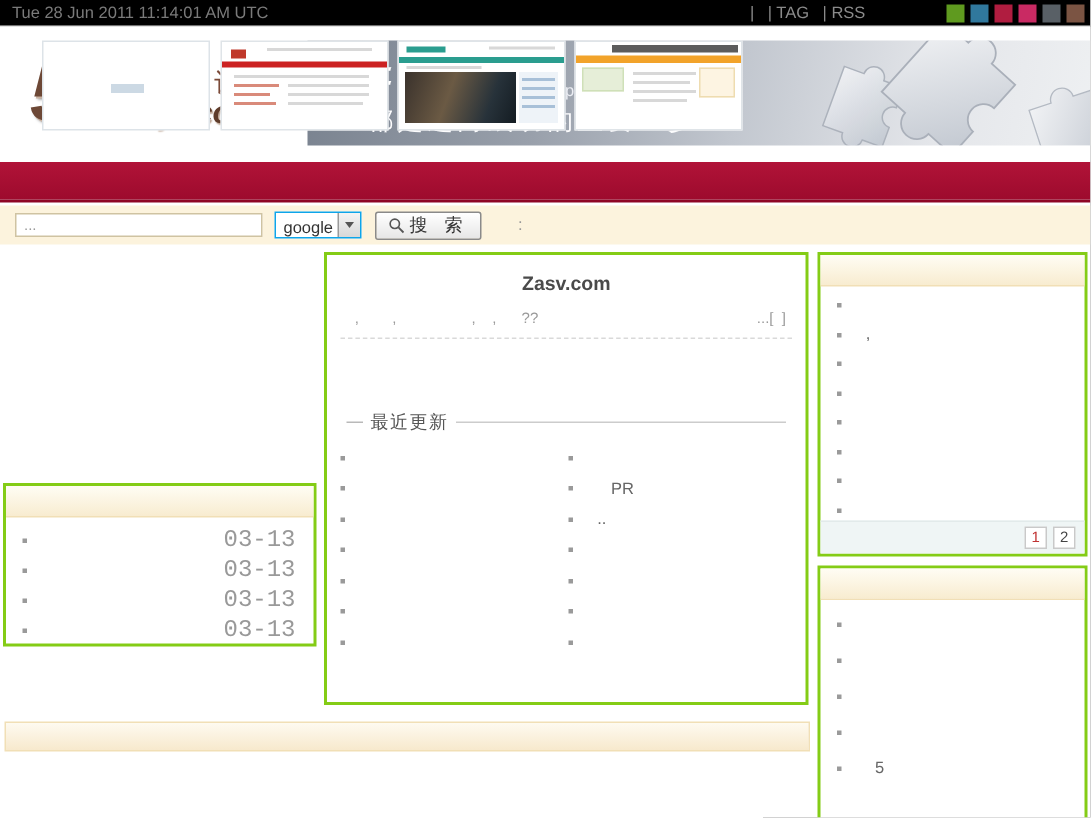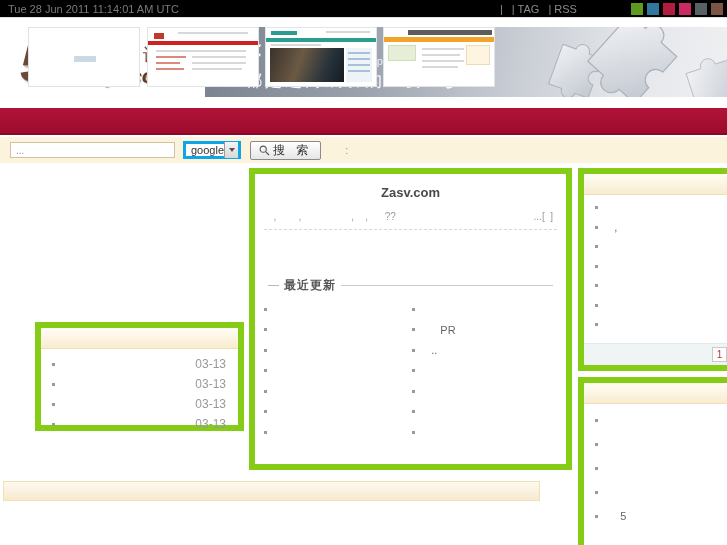--- a/index.html
+++ b/index.html
@@ -29,51 +29,51 @@
   .banner .en { position:absolute; left:102px; top:28px; font-size:11px; color:#eceef4; }
   .banner .cn2 { position:absolute; left:40px; top:42px; font-size:17px; color:#fdfdfe; letter-spacing:3px; }
 
   
   #navbar { position:absolute; left:0; top:108px; width:727px; height:27px;
     background:linear-gradient(#b11338,#9d0b2d); border-bottom:2px solid #8e0626; cursor:pointer; }
 
   
   #searchbar { position:absolute; left:0; top:137px; width:727px; height:26px; background:#fcf3dd; display:flex; align-items:center; }
   #searchbar input { margin-left:10px; width:165px; height:16px; border:1px solid #cfc3a2; background:#fff; font-size:10px; color:#999; padding:0 5px; font-family:"Liberation Sans",sans-serif; }
-  .select { margin-left:8px; width:58px; height:18px; border:3px solid #0ea5e9; background:#fff; display:flex; align-items:center; font-size:11px; color:#333; cursor:pointer; position:relative; }
+  .select { margin-left:8px; width:58px; height:18px; border:1px solid #0ea5e9; background:#fff; display:flex; align-items:flex-end; font-size:11px; color:#333; cursor:pointer; position:relative; }
   .select .val { flex:1; padding-left:5px; }
   .select .arrow { width:15px; height:16px; background:linear-gradient(#f4f4f4,#d8d8d8); border-left:1px solid #9a9a9a; display:flex; align-items:center; justify-content:center; }
   .select .arrow i { width:0; height:0; border-left:3px solid transparent; border-right:3px solid transparent; border-top:4px solid #555; }
   .search-btn { margin-left:9px; height:19px; padding:0 8px; border:1px solid #8a8a8a; border-radius:2px; background:linear-gradient(#ffffff,#e6e6e6); font-size:12px; color:#333; letter-spacing:4px; display:flex; align-items:center; gap:3px; cursor:pointer; font-family:"Liberation Sans",sans-serif; }
   .colon { margin-left:24px; font-size:11px; color:#999; }
 
   
-  .box { position:absolute; background:#fff; border:6px solid #84cc16;margin-left:33px; }
+  .box { position:absolute; background:#fff; border:2px solid #84cc16; }
   .box-head { height:21px; background:linear-gradient(#fffdf4,#f8ecd0); border-bottom:1px solid #f1dfb6; cursor:default; }
   li { list-style:none; display:flex; align-items:center; }
   .blt { width:3px; height:3px; background:#9a9a9a; display:inline-block; margin-right:7px; flex:none; }
   .pre { white-space:pre; }
 
   
   #left-box { left:2px; top:322px; width:209px; height:109px; }
   #left-box ul { padding:5px 0 0 0; }
   #left-box li { height:20px; padding:0 12px 0 11px; font-size:11px; color:#666; cursor:pointer; }
   #left-box .spacer { flex:1; }
-  #left-box .date { font-size:12px; color:#999; }
+  #left-box .date { font-size:16px; color:#999;font-family:Liberation Mono, monospace; }
 
   
   #center-box { left:216px; top:168px; width:323px; height:302px; }
   .site-title { text-align:center; margin-top:11px; font-size:13px; font-weight:bold; color:#4a4a4a; }
   .meta-row { display:flex; padding:0 13px; margin-top:11px; font-size:10px; color:#9a9a9a; }
   .meta-left { flex:1; white-space:pre; overflow:hidden; }
   .meta-right { white-space:pre; }
   .dashed { margin:7px 9px 0 9px; border-bottom:1px dashed #d9d9d9; }
   .recent-head { display:flex; align-items:center; margin-top:47px; padding:0 13px; }
   .recent-head .line-l { width:11px; height:1px; background:#b9b9b9; margin-right:5px; }
-  .recent-head .title { font-size:12px; font-weight:bold; color:#555; letter-spacing:1px; }
+  .recent-head .title { font-size:12px; font-weight:normal; color:#555; letter-spacing:1px; }
   .recent-head .line-r { flex:1; height:1px; background:#cccccc; margin-left:5px; }
   .cols { display:flex; padding:5px 6px 0 9px;text-align:center; }
   .cols ul { flex:1; }
   .cols li { height:20.5px; font-size:11px; color:#666; cursor:pointer; }
 
   
   #right-box-top { left:545px; top:168px; width:180px; height:203px; }
   #right-box-top ul { padding-top:3px; }
   #right-box-top li { height:19.5px; padding-left:11px; font-size:11px; color:#666; cursor:pointer; }
   #right-box-top .foot { position:absolute; left:0; bottom:0; width:100%; height:22px; background:#eff5f5; border-top:1px solid #e2eaea; display:flex; align-items:center; justify-content:flex-end; gap:4px; padding-right:6px; }

